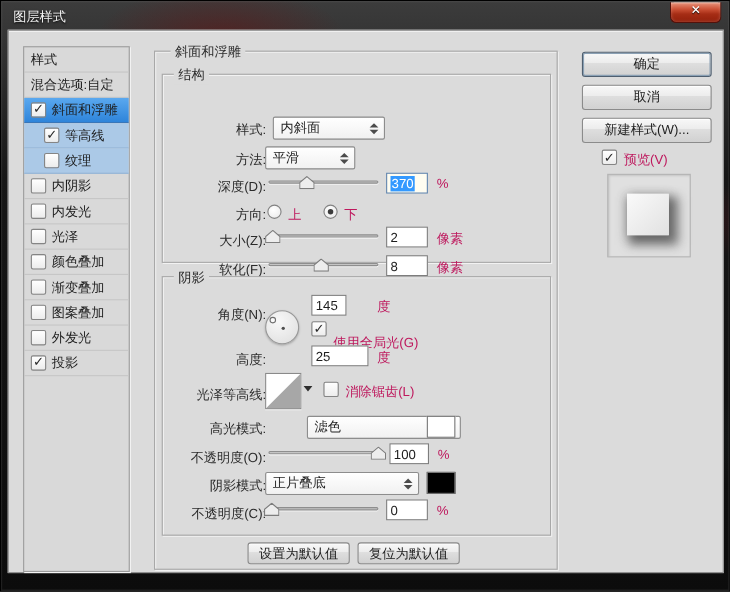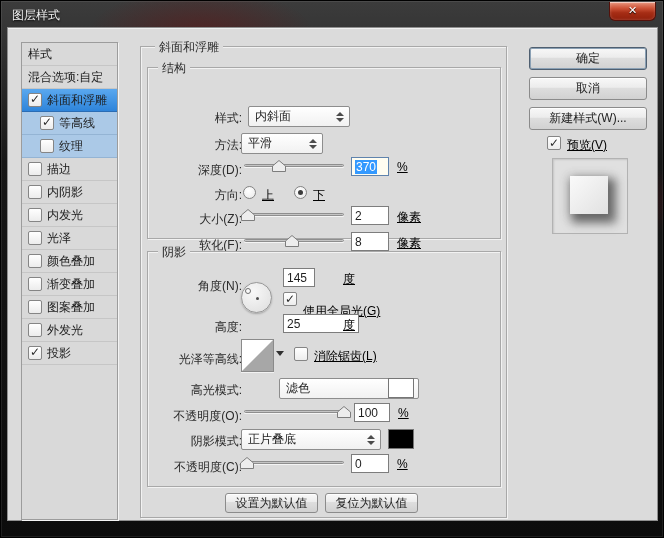--- a/index.html
+++ b/index.html
@@ -34,21 +34,21 @@
   .cb .g{position:relative;top:-1px;}
 
   
   .groupbox{position:absolute;border:1px solid #a8a8a8;box-shadow:1px 1px 0 #f2f2f2, inset 1px 1px 0 #f2f2f2;}
   .gb-title{position:absolute;top:-8px;left:10px;padding:0 4px;background:#dbdbdb;font-size:12px;color:#2b2b2b;}
   .main-panel{left:132px;top:18px;width:367px;height:472px;}
   .main-title{left:14px;}
   .box-structure{left:6px;top:20px;width:354px;height:172px;}
   .box-shading{left:6px;top:204px;width:354px;height:236px;}
   .lbl{position:absolute;font-size:12px;color:#2b2b2b;text-align:right;width:88px;}
-  .unit{position:absolute;font-size:12px;color:#000000;text-decoration:underline;}
+  .unit{position:absolute;font-size:12px;color:#be185d;}
 
   
   .dd{position:absolute;height:21px;background:linear-gradient(#ffffff,#f1f1f1);
     border:1px solid #8d8d8d;border-radius:2px;display:flex;align-items:center;
     padding:0 16px 0 6px;font-size:12px;color:#1e1e1e;cursor:default;}
   .dd .arrows{position:absolute;right:5px;top:50%;margin-top:-5px;width:8px;height:10px;}
   .dd .arrows i{position:absolute;left:50%;margin-left:-4px;width:0;height:0;border-left:4px solid transparent;border-right:4px solid transparent;}
   .dd .arrows i.up{top:0;border-bottom:4px solid #4c4c4c;}
   .dd .arrows i.dn{bottom:0;border-top:4px solid #4c4c4c;}
 
@@ -125,24 +125,20 @@
       <div class="srow sub">
         <span class="cb indent"><span class="g">✓</span></span>
         <span>等高线</span>
       </div>
       <div class="srow sub">
         <span class="cb indent"></span>
         <span>纹理</span>
       </div>
       <div class="srow">
         <span class="cb"></span>
-        <span>描边</span>
-      </div>
-      <div class="srow">
-        <span class="cb"></span>
         <span>内阴影</span>
       </div>
       <div class="srow">
         <span class="cb"></span>
         <span>内发光</span>
       </div>
       <div class="srow">
         <span class="cb"></span>
         <span>光泽</span>
       </div>
@@ -245,21 +241,21 @@
         <span class="unit" style="left:195px;top:19px;">度</span>
 
         <div class="dial" style="left:93px;top:30px;">
           <span class="ind"></span>
         </div>
 
         <span class="pcb" style="left:135px;top:40px;"><span>✓</span></span>
         <span class="unit" style="left:155px;top:51px;">使用全局光(G)</span>
 
         <span class="lbl" style="left:6px;top:67px;">高度:</span>
-        <div class="inp" style="left:135px;top:62px;width:76px;">
+        <div class="inp" style="left:135px;top:62px;width:52px;">
             <span>25</span>
           </div>
         <span class="unit" style="left:195px;top:65px;">度</span>
 
         <span class="lbl" style="left:6px;top:99px;">光泽等高线:</span>
         <div class="contour" style="left:93px;top:87px;">
           <svg width="31" height="31">
               <polygon points="0,31 31,0 31,31" fill="#a7a7a7"></polygon>
             </svg>
           <span class="drop"></span>

